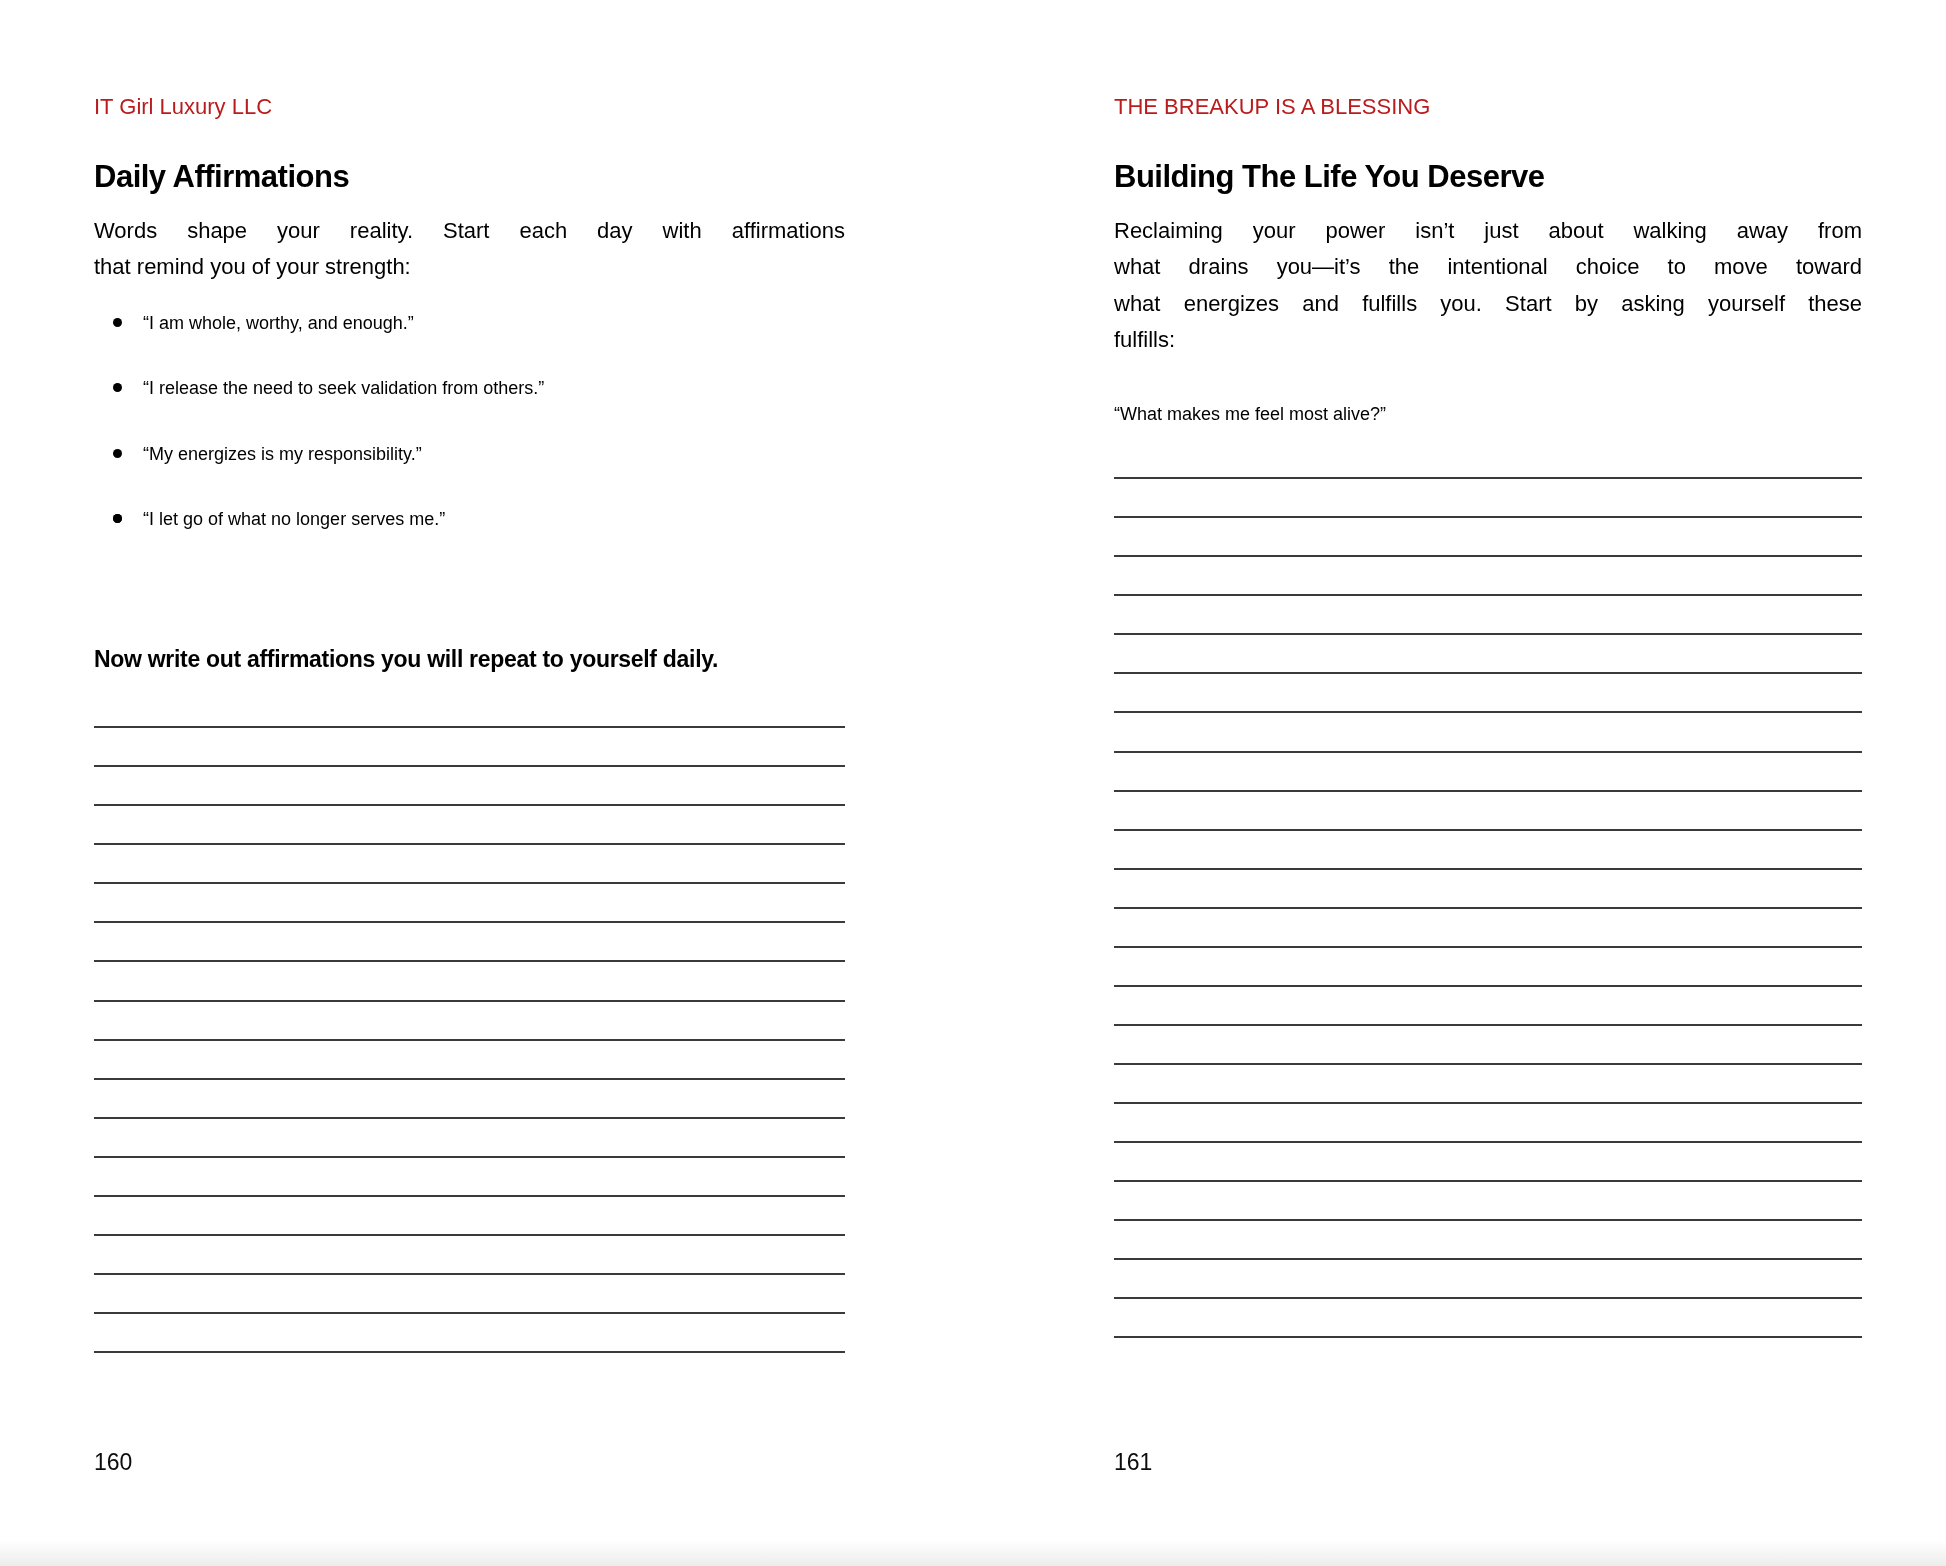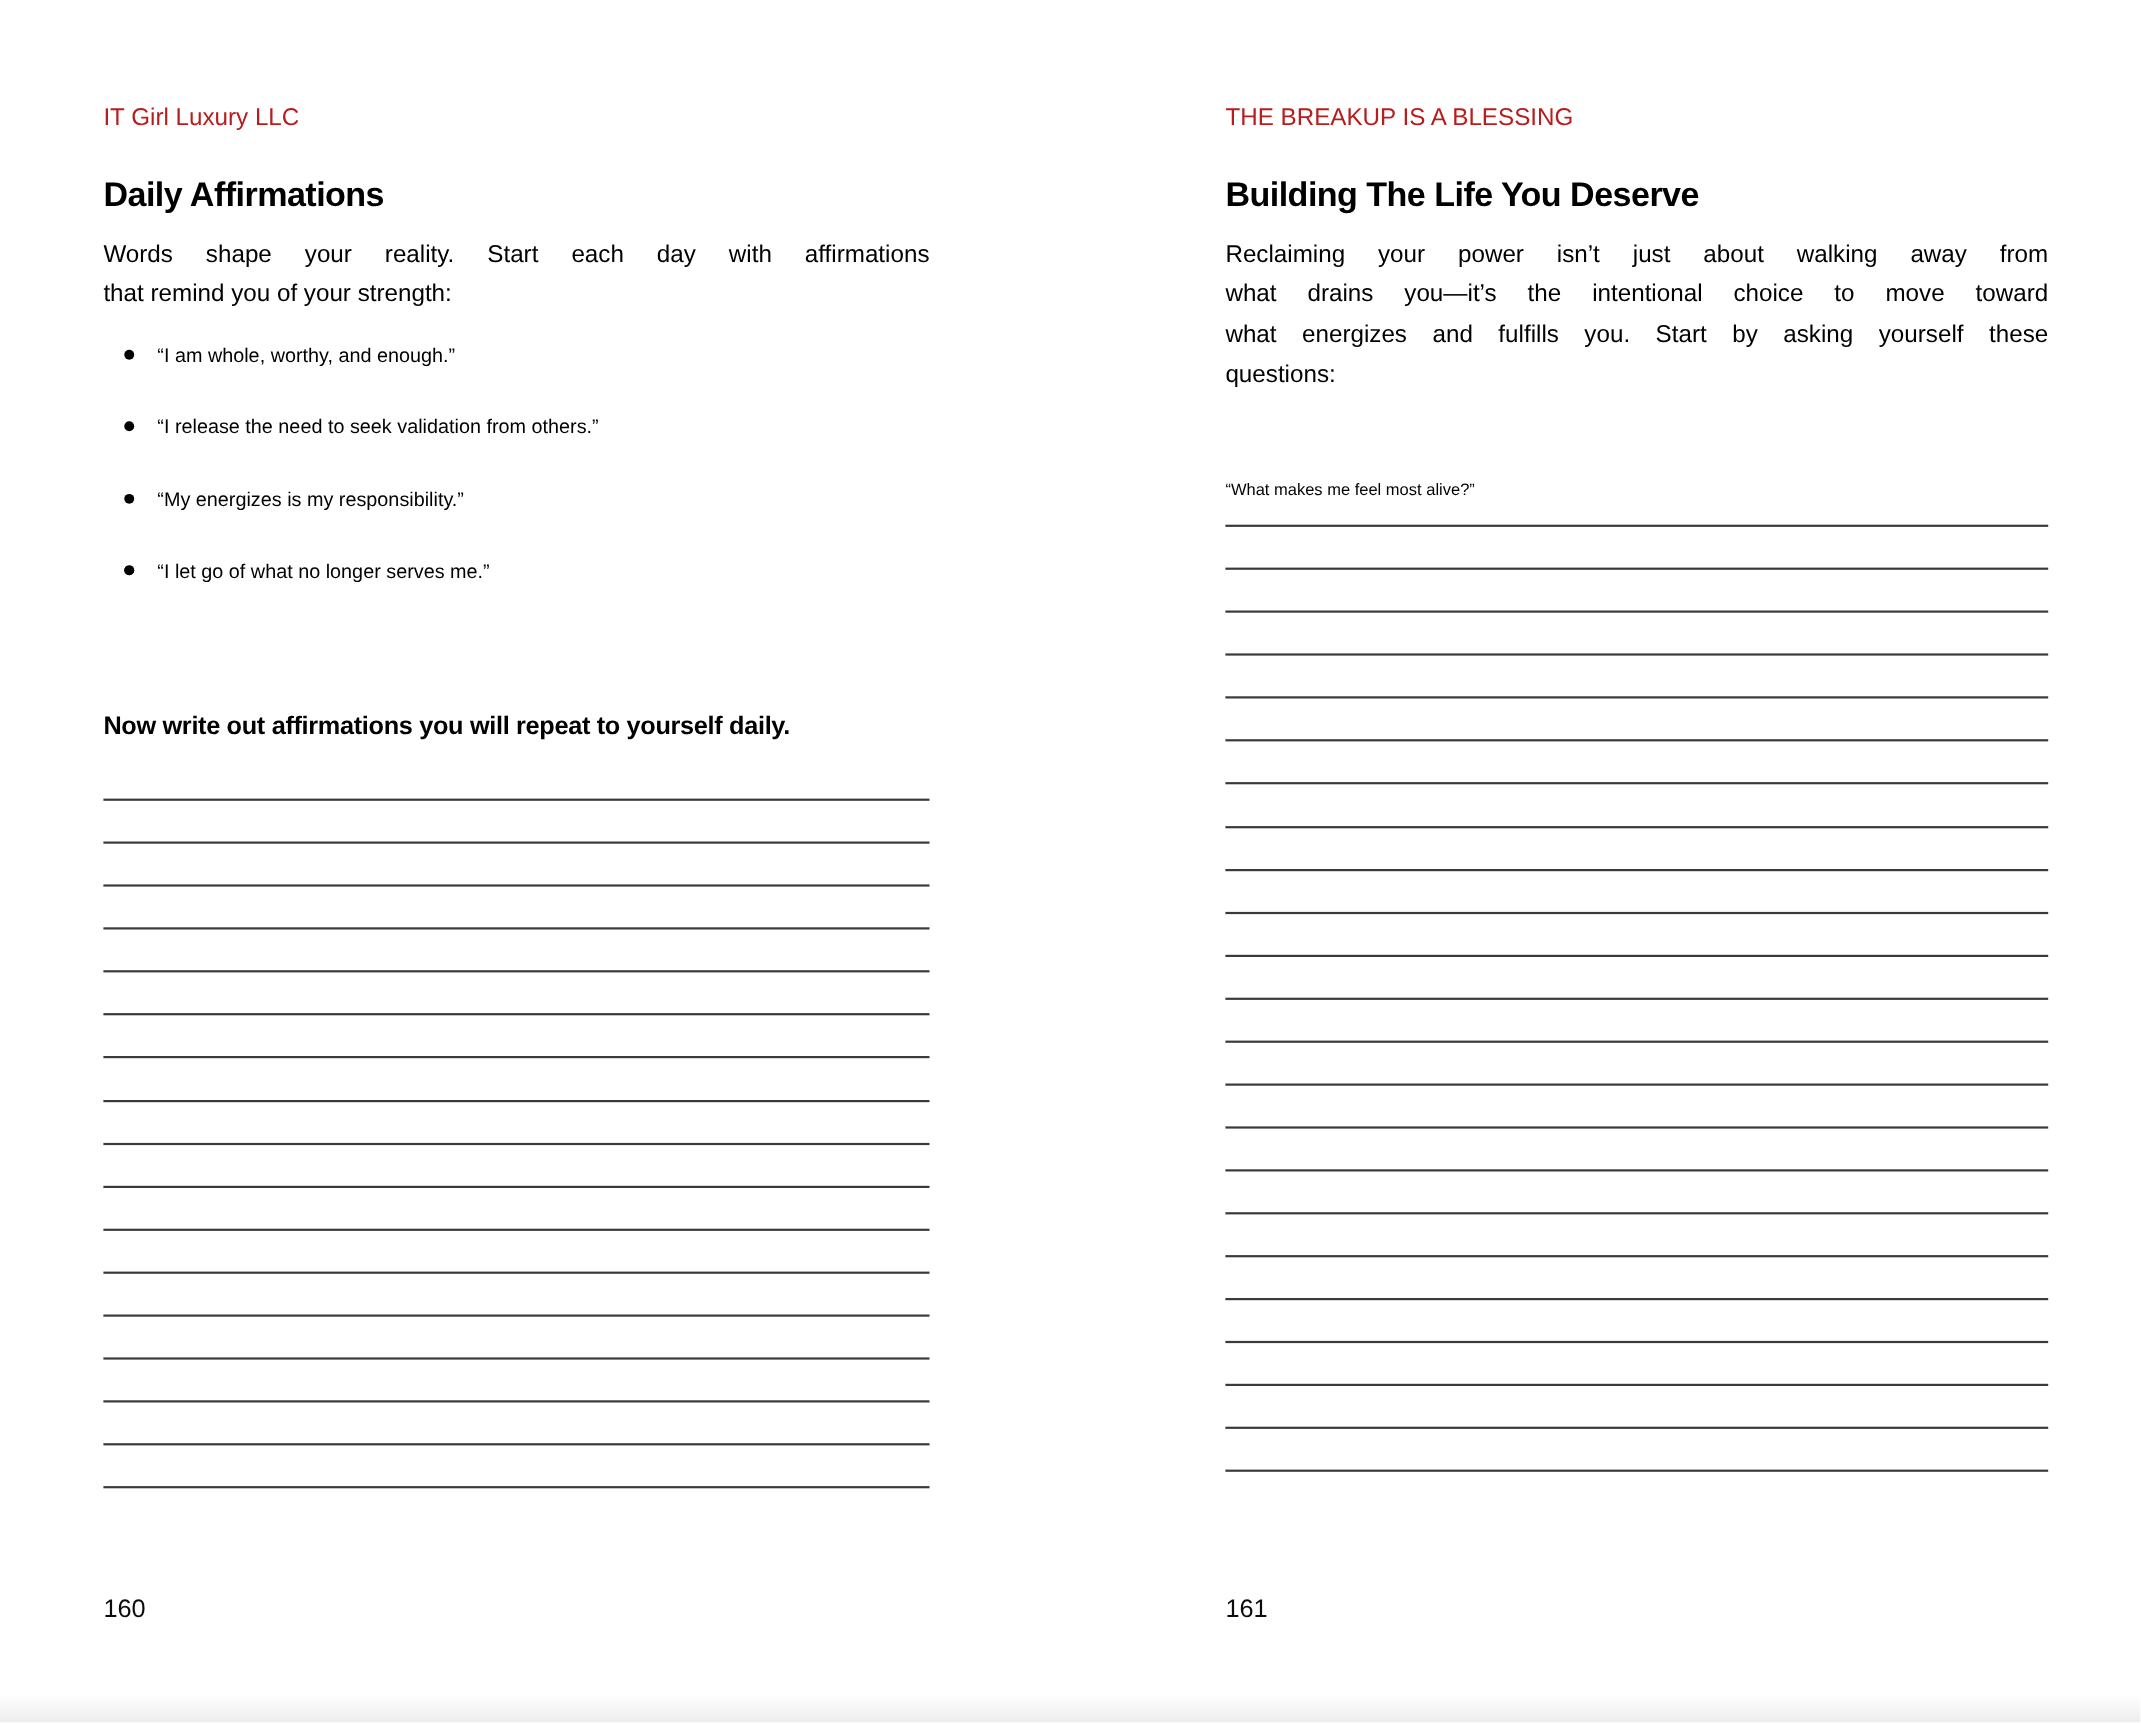--- a/index.html
+++ b/index.html
@@ -44,21 +44,21 @@
     width: 9px; height: 9px; border-radius: 50%; background: #000;
   }
 
   .prompt {
     position: absolute; top: 642px; left: 0;
     font-size: 23px; line-height: 34px; font-weight: 700;
     letter-spacing: -0.3px; white-space: nowrap;
   }
   .question {
     position: absolute; top: 396px; left: 0;
-    font-size: 15px; line-height: 36px; margin-top: 32px;
+    font-size: 18px; line-height: 36px;
   }
 
   .lines { position: absolute; left: 0; right: 0; }
   .lines-left  { top: 689px; }
   .lines-right { top: 440px; }
   .wline {
     height: 39.07px; box-sizing: border-box;
     border-bottom: 2px solid #3a3a3a;
   }
 
@@ -147,21 +147,21 @@
     <h2 class="heading">Building The Life You Deserve</h2>
 
     <div class="para">
 
         <div class="jline">Reclaiming your power isn’t just about walking away from</div>
 
         <div class="jline">what drains you—it’s the intentional choice to move toward</div>
 
         <div class="jline">what energizes and fulfills you. Start by asking yourself these</div>
 
-        <div class="jline">questions:</div>
+        <div class="jline">fulfills:</div>
       </div>
 
     <div class="question">“What makes me feel most alive?”</div>
 
     <div class="lines lines-right">
         <div class="wline"></div>
         <div class="wline"></div>
         <div class="wline"></div>
         <div class="wline"></div>
         <div class="wline"></div>

